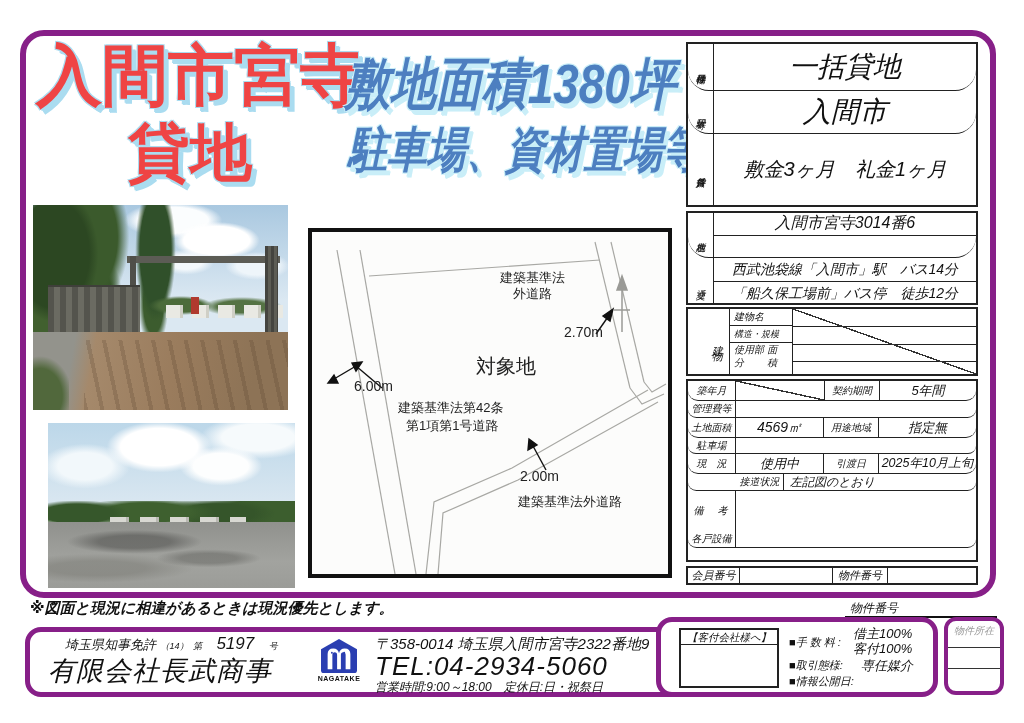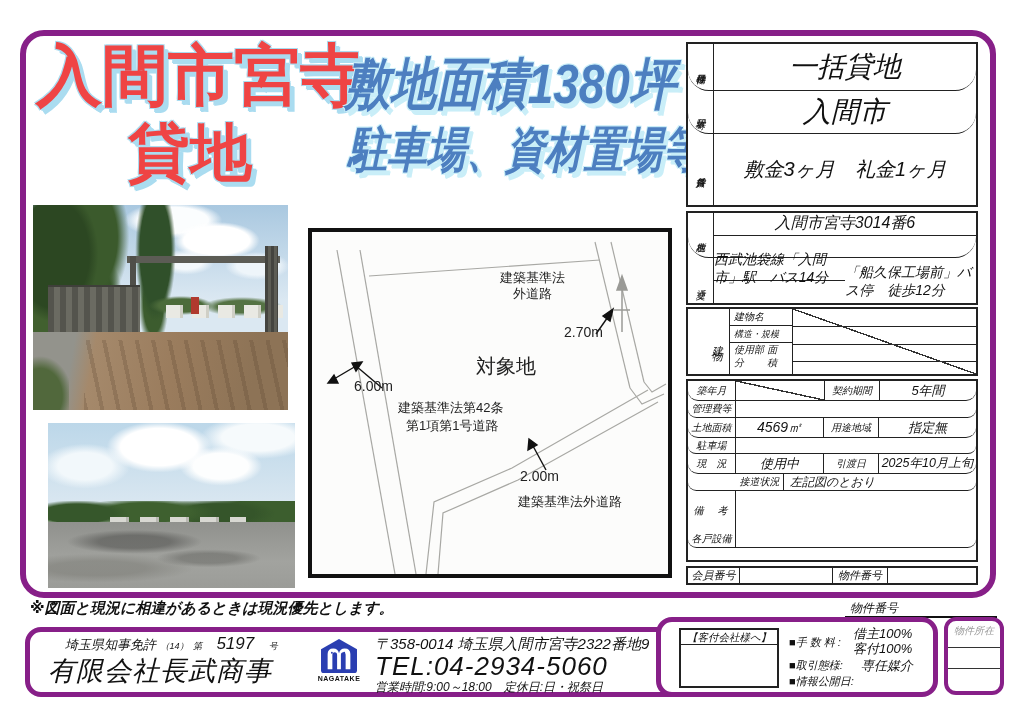--- a/index.html
+++ b/index.html
@@ -183,21 +183,21 @@
   <div class="tb" style="top:211px;height:94px;">
     <div class="frow bb" style="height:45px;">
       <div class="vh br">所在地</div>
       <div style="flex:1;display:flex;flex-direction:column;">
         <div class="bb val" style="height:25px;font-size:16px;">入間市宮寺3014番6</div>
         <div class="val" style="flex:1;"></div>
       </div>
     </div>
     <div class="frow" style="height:47px;">
       <div class="vh br">交通</div>
-      <div style="flex:1;display:flex;flex-direction:row;">
+      <div style="flex:1;display:flex;flex-direction:column;">
         <div class="bb val" style="height:23px;font-size:14px;">西武池袋線「入間市」駅　バス14分</div>
         <div class="val" style="flex:1;font-size:14px;">「船久保工場前」バス停　徒歩12分</div>
       </div>
     </div>
   </div>
 
   <div class="tb" style="top:307px;height:69px;padding-left:16px;">
     <div class="frow" style="height:100%;">
       <div class="vh br" style="font-size:11px;letter-spacing:6px;">建物</div>
       <div style="width:62px;min-width:62px;display:flex;flex-direction:column;" class="br">

